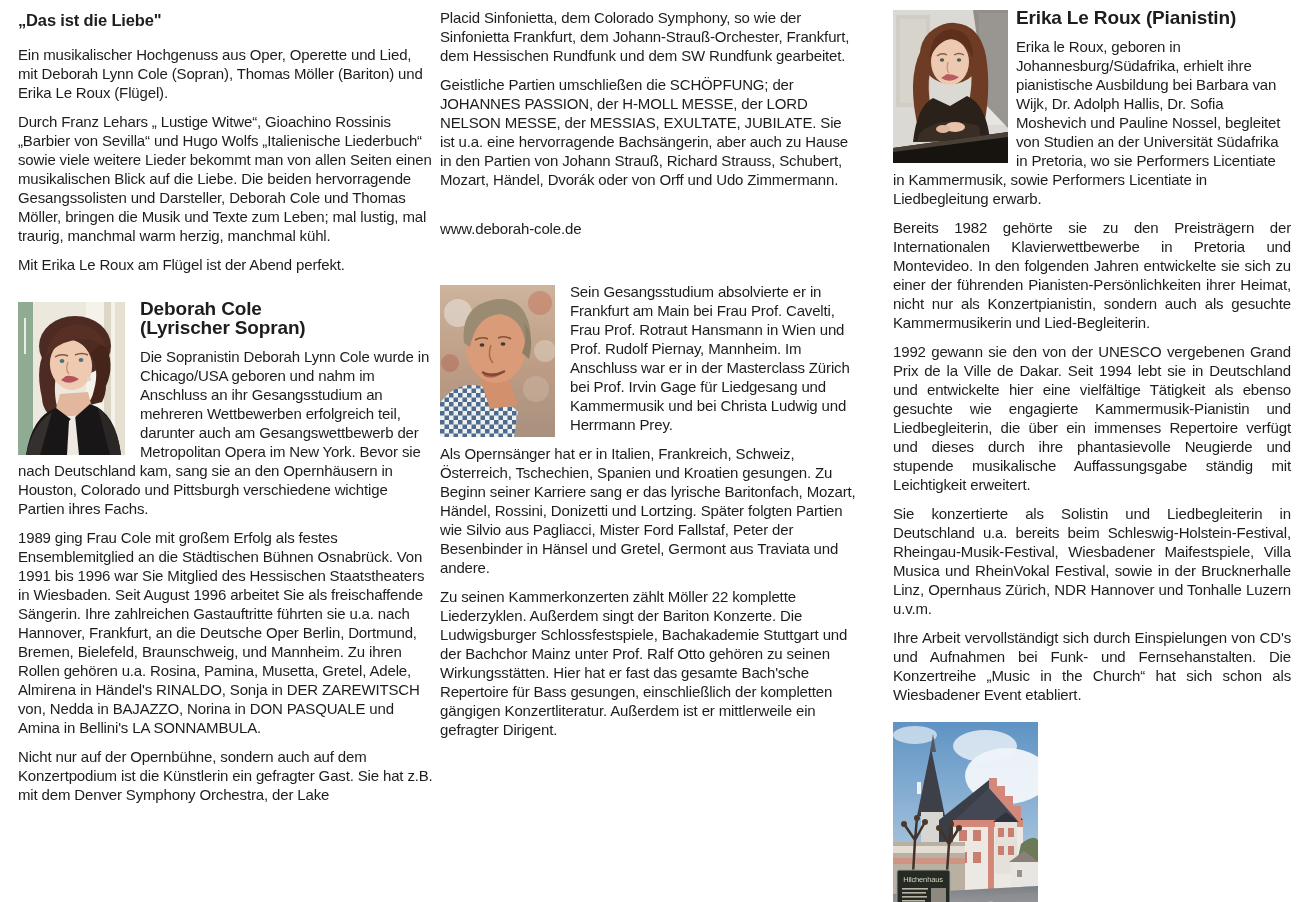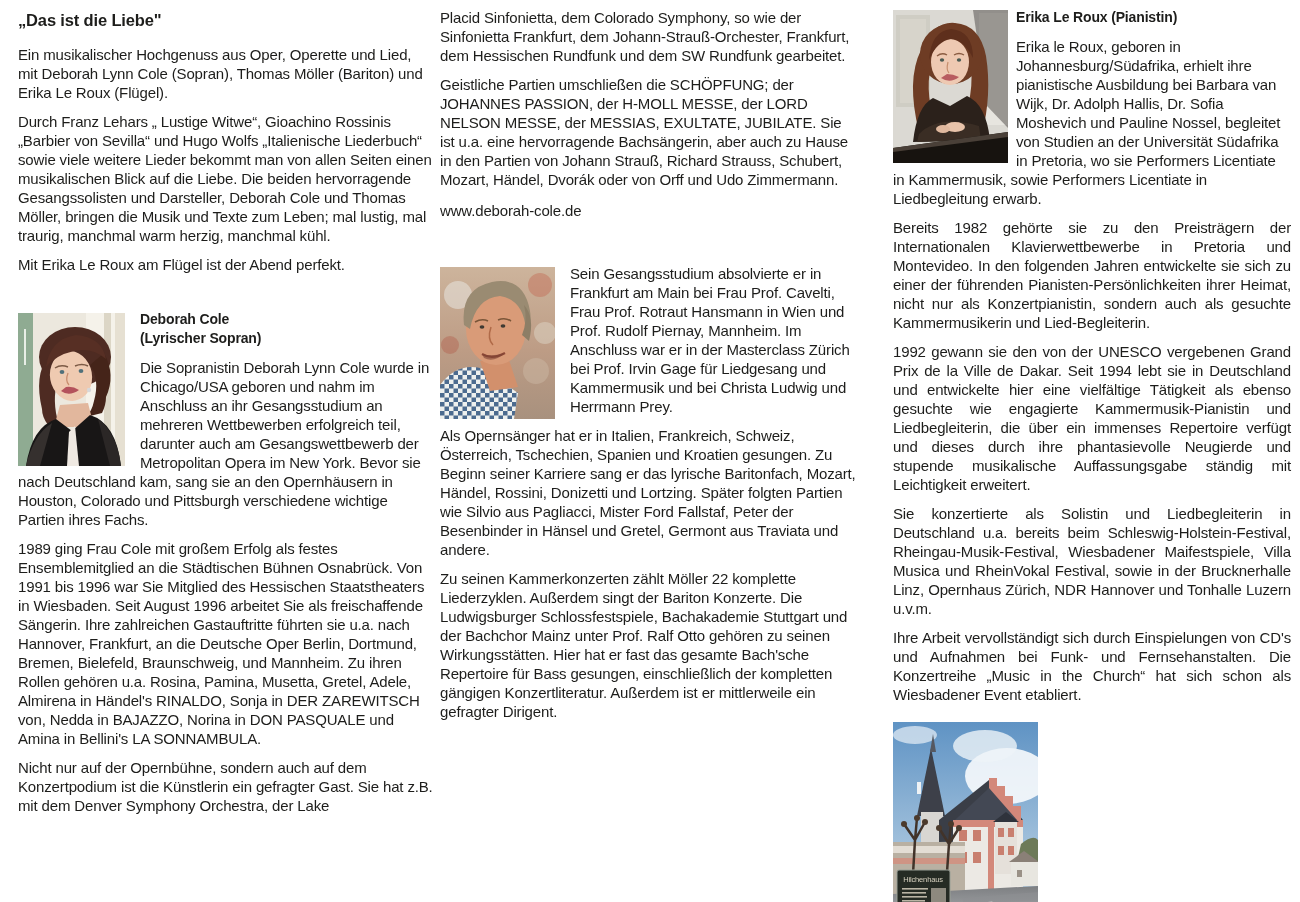--- a/index.html
+++ b/index.html
@@ -7,31 +7,31 @@
     width:1300px;height:902px;overflow:hidden;
     font-family:"Liberation Sans",sans-serif;
     color:#1d1d1b;
   }
   .page{position:relative;width:1300px;height:902px;background:#ffffff;}
   .col{position:absolute;top:8px;font-size:15px;line-height:19px;letter-spacing:-0.15px;}
   .col-left{left:18px;width:415px;}
   .col-mid{left:440px;width:416px;}
   .col-right{left:893px;width:398px;}
   h1{font-size:16.5px;line-height:20px;font-weight:bold;margin:2px 0 15px 0;}
-  h2{font-size:14px;line-height:19px;font-weight:bold;margin:0 0 10px 0;}
+  h2{font-size:19px;line-height:19px;font-weight:bold;margin:0 0 10px 0;}
   p{margin:0 0 10px 0;}
   p:last-child{margin-bottom:0;}
   .justify{text-align:justify;}
-  .artist{margin-top:36px;}
+  .artist{margin-top:25px;}
   .artist-thomas{margin-top:44px;}
   .artist::after{content:"";display:block;clear:both;}
   .photo{float:left;margin:3px 15px 6px 0;line-height:0;}
   .photo svg{display:block;}
   .photo-erika{margin:2px 8px 6px 0;}
-  .website{margin-top:12px;}
+  .website{margin-top:30px;}
   figure.venue{margin:18px 0 0 0;display:flex;align-items:flex-end;gap:9px;}
   figure.venue .venue-photo{line-height:0;flex:0 0 auto;}
 </style>
 </head>
 <body>
 
 <div class="page">
 
   <div class="col col-left">
     <h1>„Das ist die Liebe"</h1>

